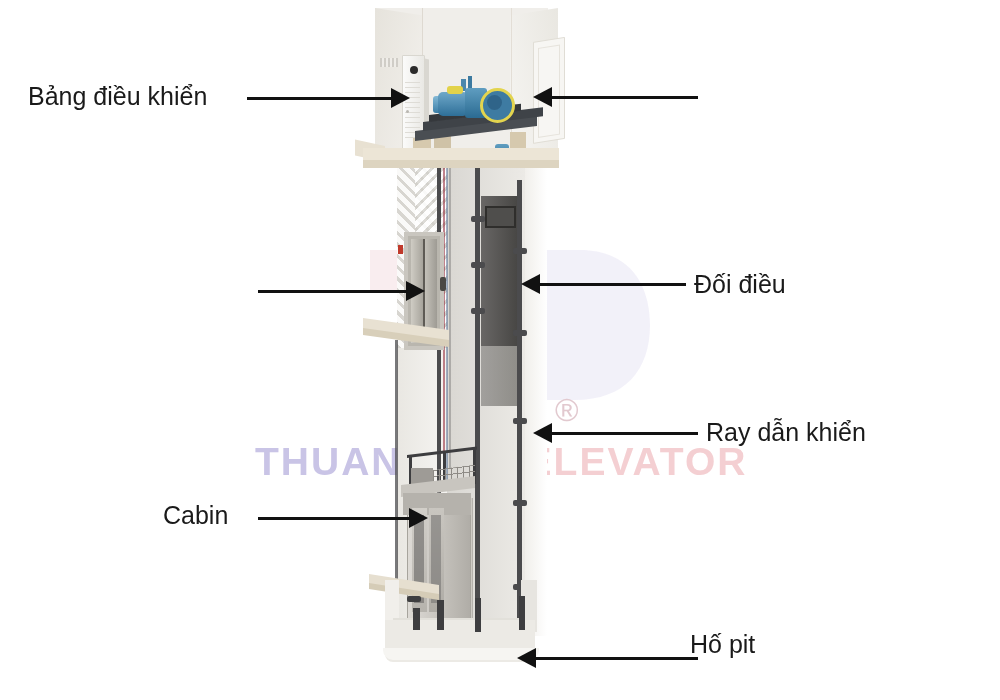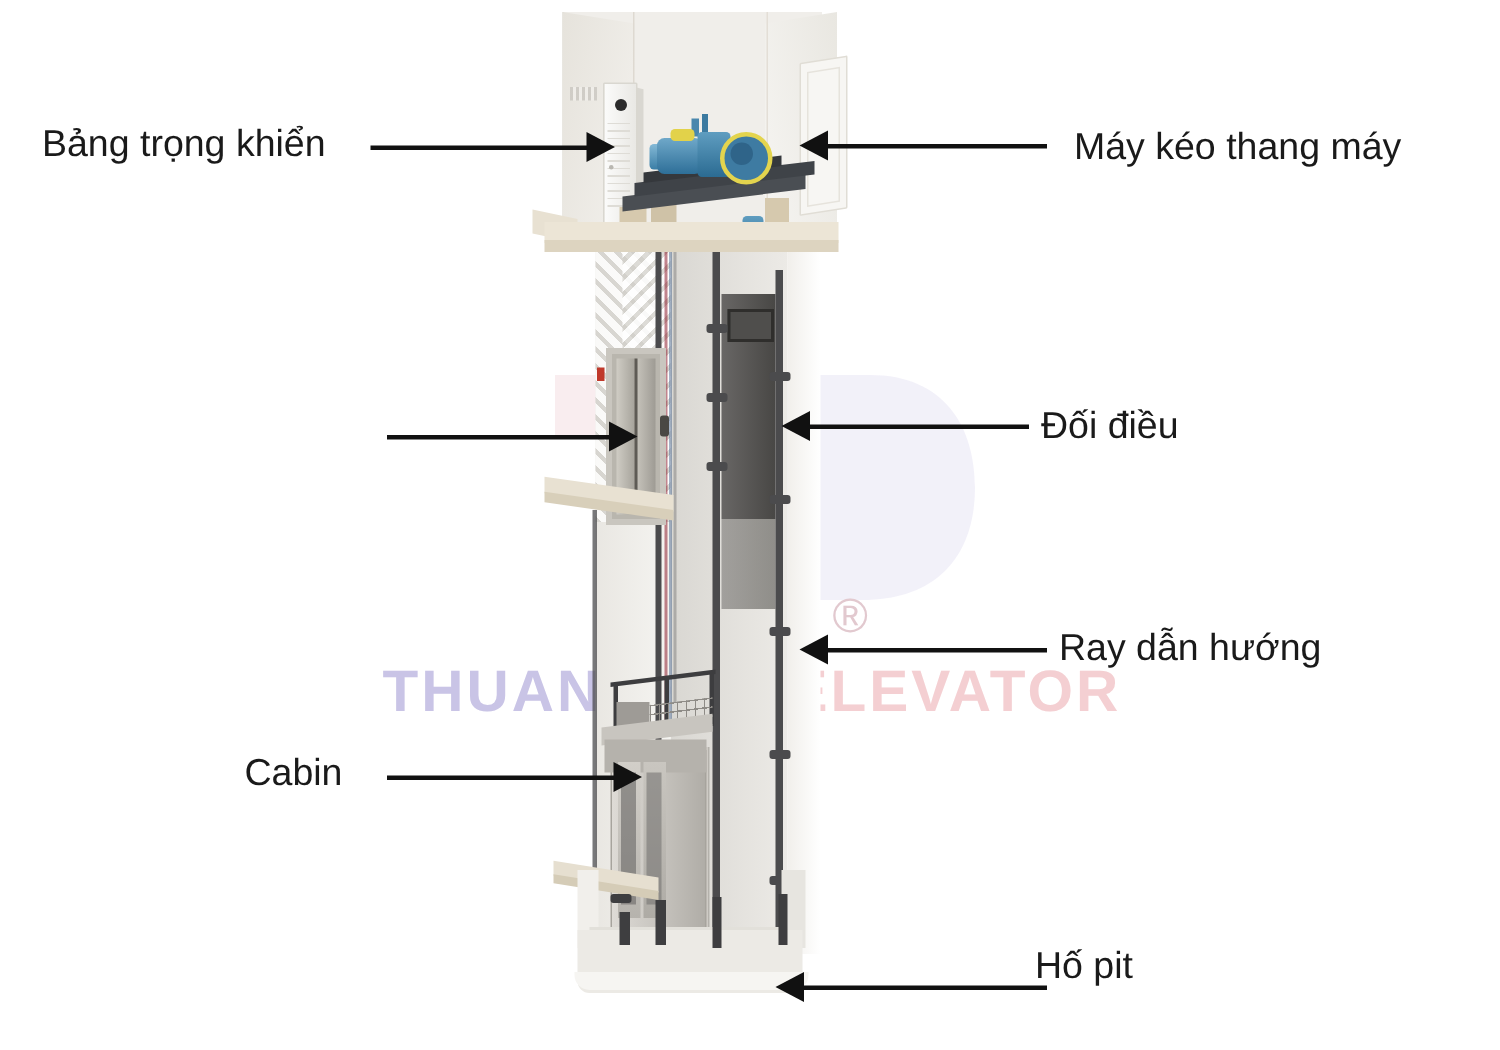--- a/index.html
+++ b/index.html
@@ -305,36 +305,35 @@
     <div class="p pit-floor-in"></div>
     <div class="p pit-floor"></div>
     <div class="p pit-lip"></div>
     <div class="buf" style="left:58px;top:608px;width:7px;height:22px;"></div>
     <div class="buf" style="left:82px;top:600px;width:7px;height:30px;"></div>
     <div class="buf" style="left:120px;top:598px;width:6px;height:34px;"></div>
     <div class="buf" style="left:164px;top:596px;width:6px;height:34px;"></div>
     <div class="buf" style="left:52px;top:596px;width:14px;height:6px;border-radius:2px;"></div>
   </div>
 
-  <div class="label" style="left:28px;top:84px;">Bảng trọng khiển</div>
+  <div class="label" style="left:28px;top:84px;">Bảng điều khiển</div>
   <div class="leader" style="left:247px;top:97px;width:146px;"></div>
   <div class="arrow right" style="left:391px;top:88px;"></div>
 
-  <div class="label" style="left:716px;top:86px;">Máy kéo thang máy</div>
   <div class="leader" style="left:552px;top:96px;width:146px;"></div>
   <div class="arrow left" style="left:533px;top:87px;"></div>
 
   <div class="leader" style="left:258px;top:290px;width:150px;"></div>
   <div class="arrow right" style="left:406px;top:281px;"></div>
 
   <div class="label" style="left:694px;top:272px;">Đối điều</div>
   <div class="leader" style="left:540px;top:283px;width:146px;"></div>
   <div class="arrow left" style="left:521px;top:274px;"></div>
 
-  <div class="label" style="left:706px;top:420px;">Ray dẫn hướng</div>
+  <div class="label" style="left:706px;top:420px;">Ray dẫn khiển</div>
   <div class="leader" style="left:552px;top:432px;width:146px;"></div>
   <div class="arrow left" style="left:533px;top:423px;"></div>
 
   <div class="label" style="left:163px;top:503px;">Cabin</div>
   <div class="leader" style="left:258px;top:517px;width:153px;"></div>
   <div class="arrow right" style="left:409px;top:508px;"></div>
 
   <div class="label" style="left:690px;top:632px;">Hố pit</div>
   <div class="leader" style="left:536px;top:657px;width:162px;"></div>
   <div class="arrow left" style="left:517px;top:648px;"></div>

